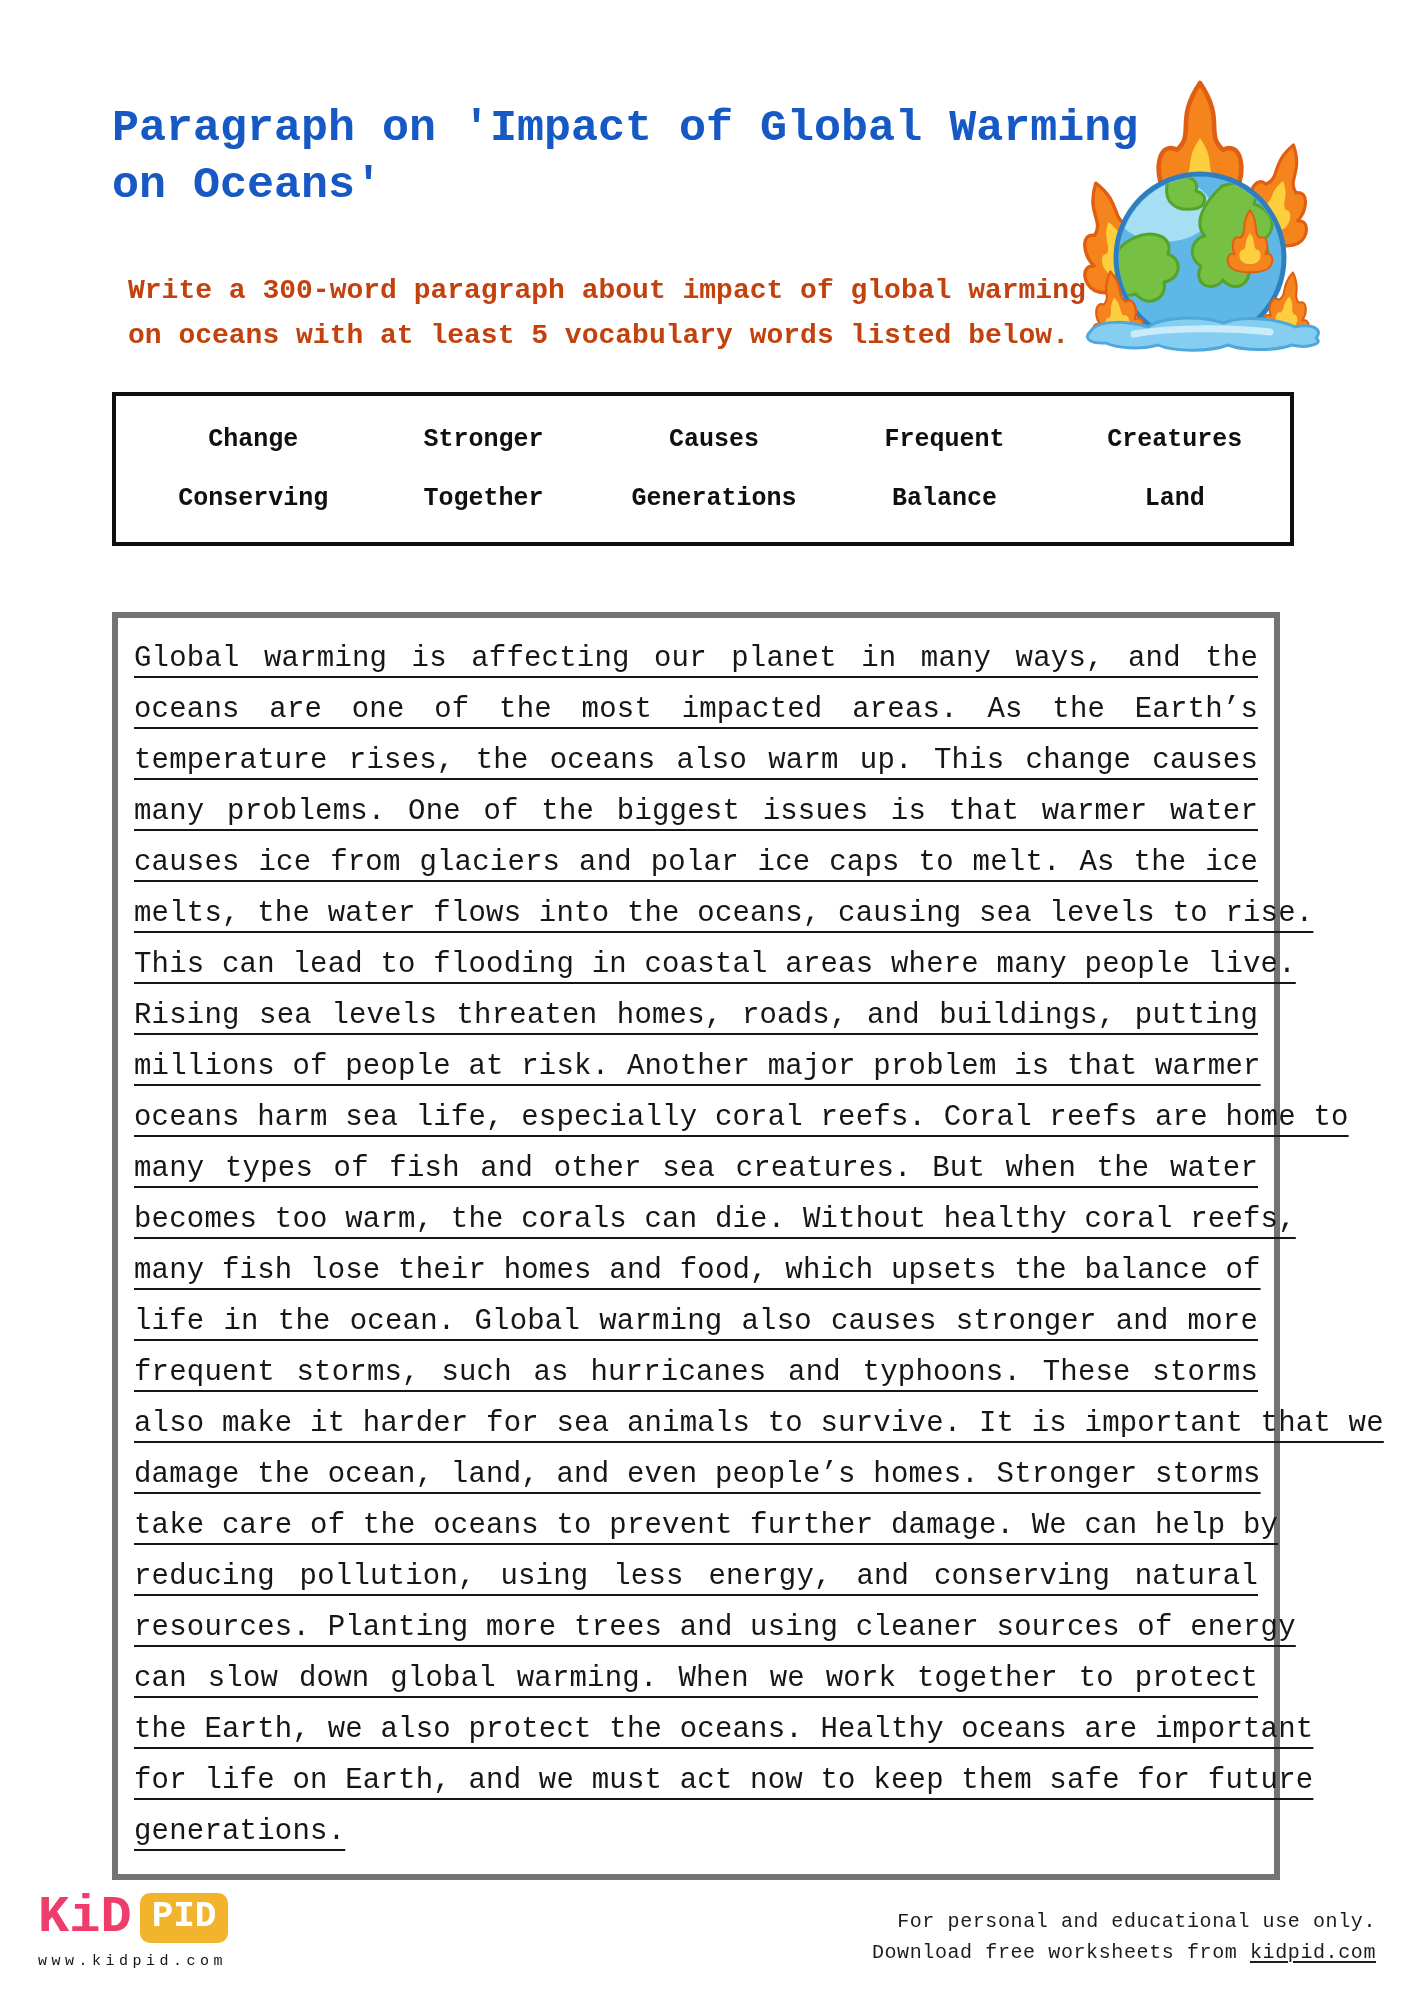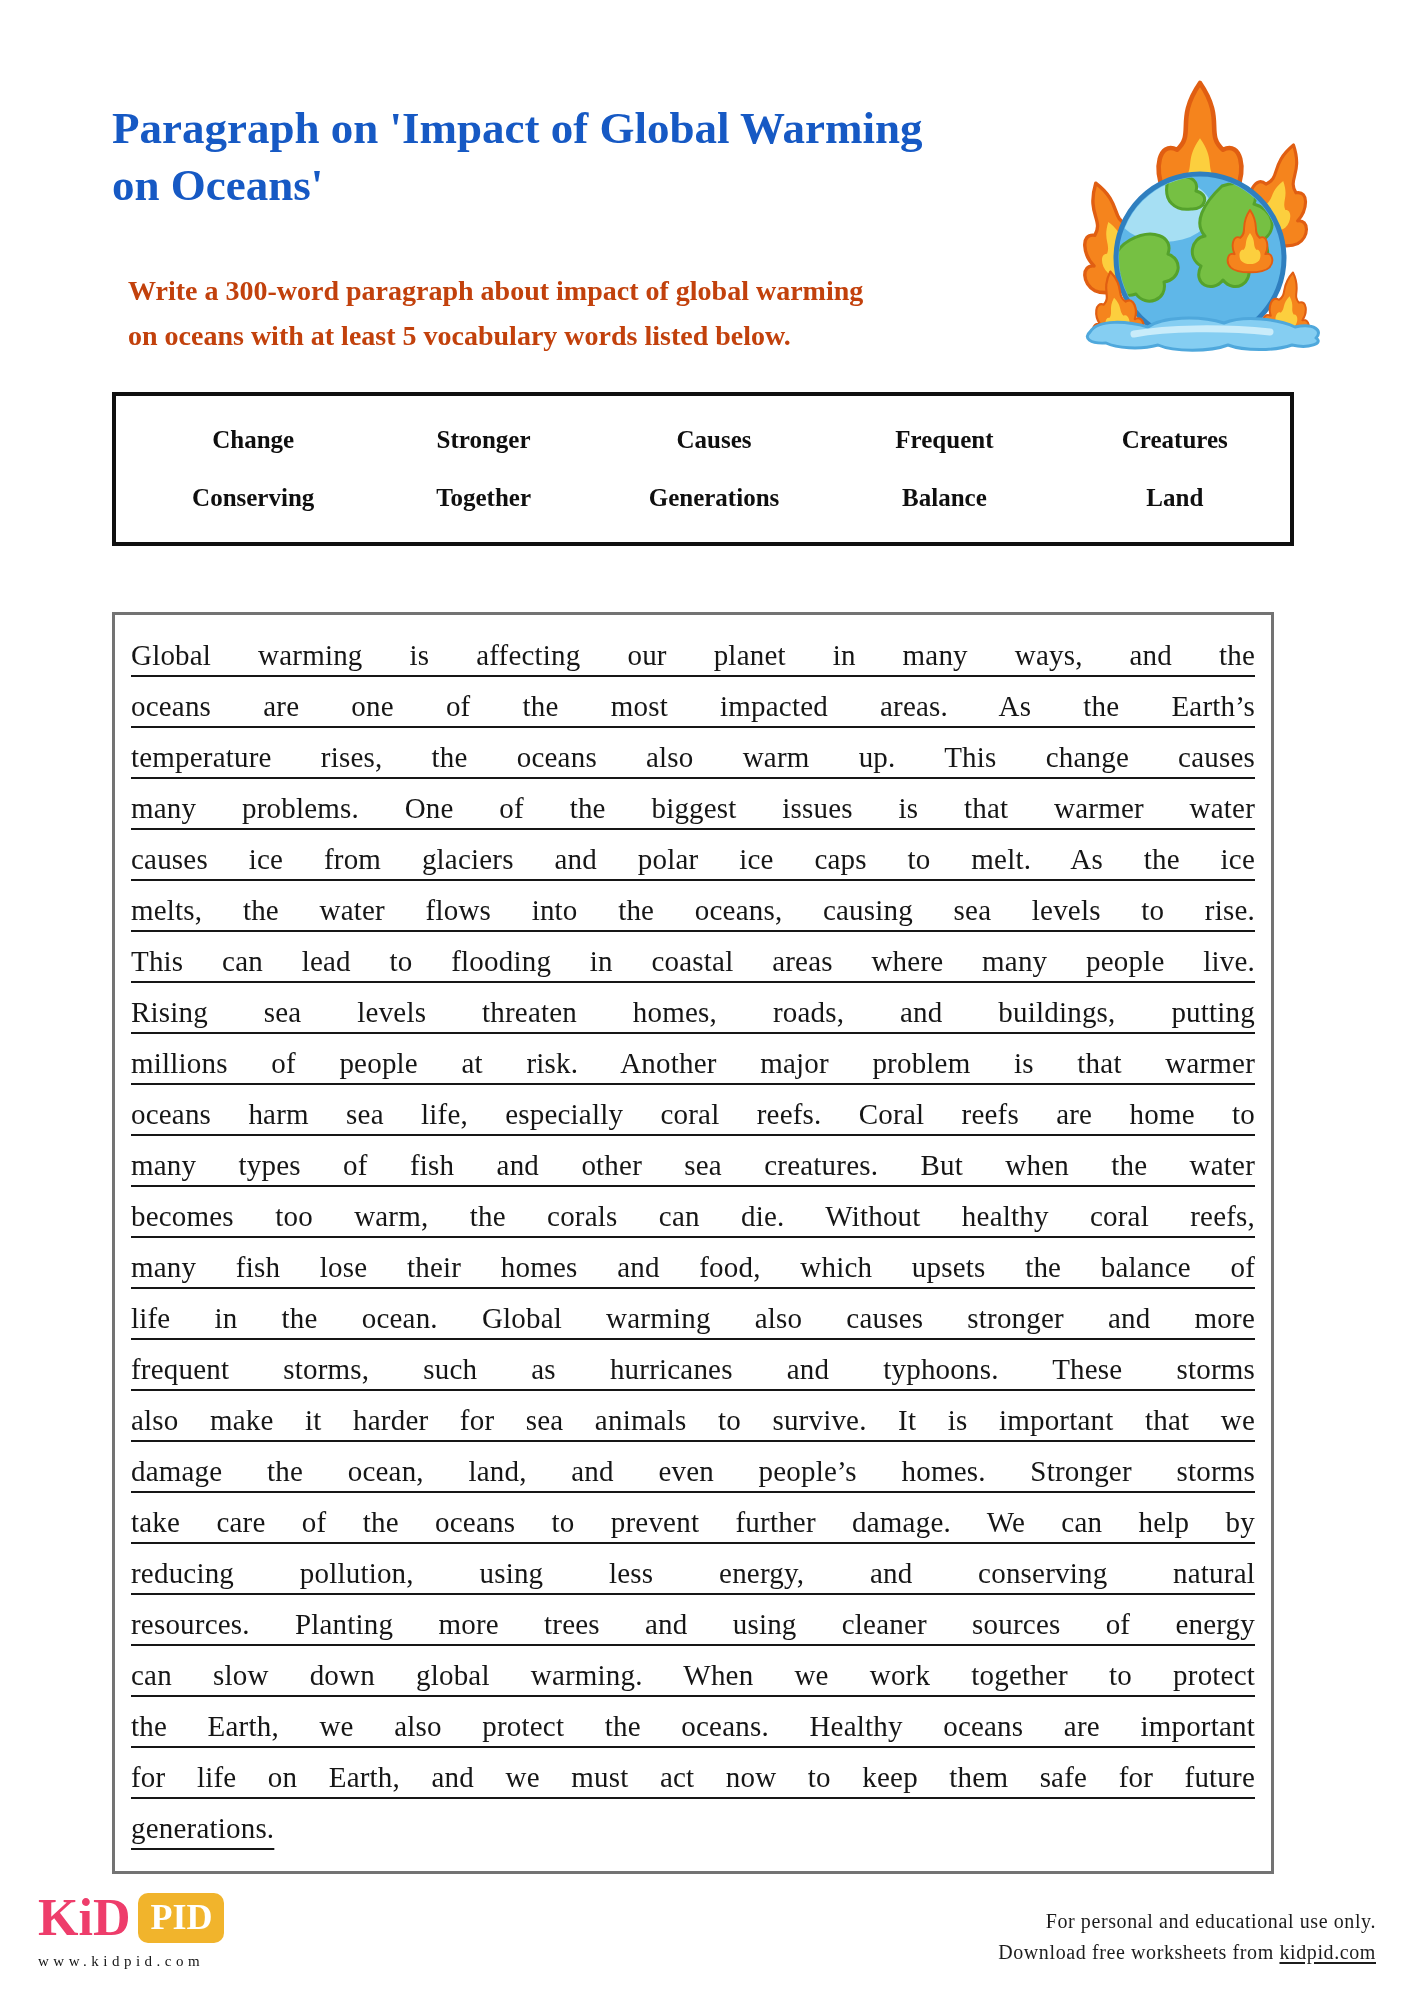--- a/index.html
+++ b/index.html
@@ -1,36 +1,36 @@
 <!DOCTYPE html>
 <html><head>
 <meta charset="utf-8">
 <style>
   html,body{margin:0;padding:0;background:#ffffff;}
   .page{position:relative;width:1414px;height:2000px;background:#ffffff;
-        font-family:Liberation Serif, serif;overflow:hidden;color:#111;}
+        font-family:Liberation Mono, monospace;overflow:hidden;color:#111;}
 
   
   .title{position:absolute;left:112px;top:100px;color:#1659C4;
          font-size:45px;font-weight:800;line-height:57px;}
   .title div{white-space:nowrap;}
   .instructions{position:absolute;left:128px;top:268px;color:#c2410c;
                 font-size:28px;font-weight:700;line-height:45px;}
   .instructions div{white-space:nowrap;}
   .earth{position:absolute;left:1072px;top:68px;}
 
   
   .vocab-box{position:absolute;left:112px;top:392px;width:1152px;height:146px;
              border:4px solid #0f0f0f;display:grid;grid-template-columns:repeat(5,1fr);
              align-content:space-evenly;justify-items:center;
              font-size:25px;font-weight:700;color:#0f0f0f;padding-left:22px;}
 
   
   .para-box{position:absolute;left:112px;top:612px;width:1124px;
-            border:3px solid #737373;padding:15px 16px 17px 16px;}
+            border:6px solid #737373;padding:15px 16px 17px 16px;}
   .para-line{font-size:29px;line-height:51px;height:51px;white-space:nowrap;
              color:#161616;letter-spacing:0.2px;
              text-align:justify;text-align-last:justify;
              text-decoration:underline;text-decoration-thickness:2px;
              text-underline-offset:10px;}
   .para-line:last-child{text-align-last:left;}
 
   
   .logo-block{position:absolute;left:38px;top:1892px;}
   .logo{display:flex;align-items:center;gap:8px;}

